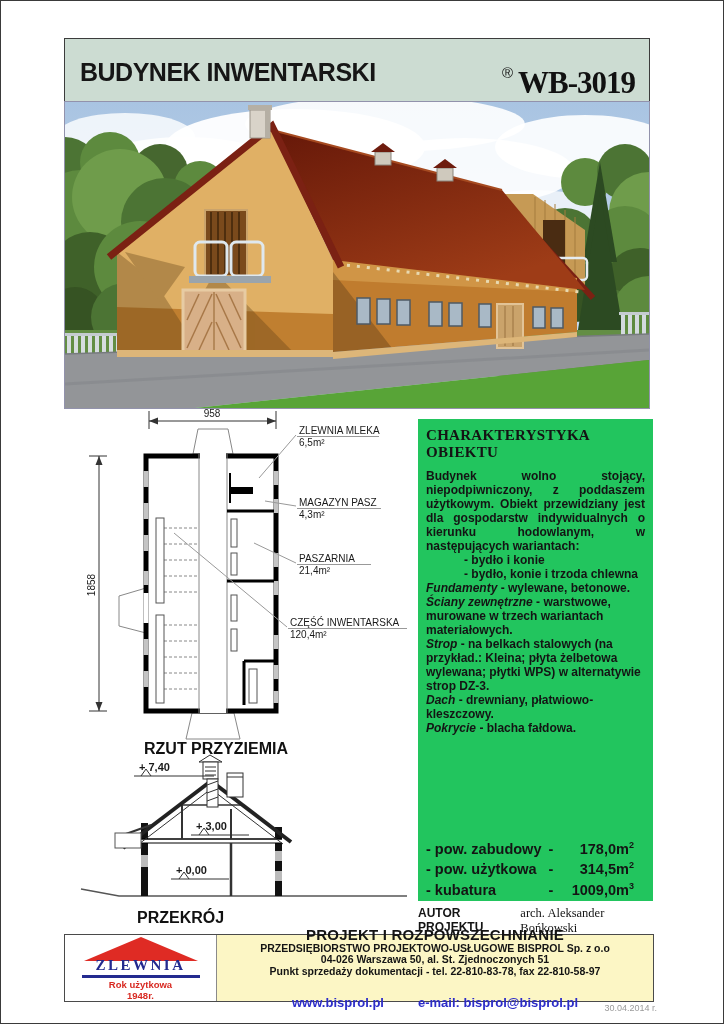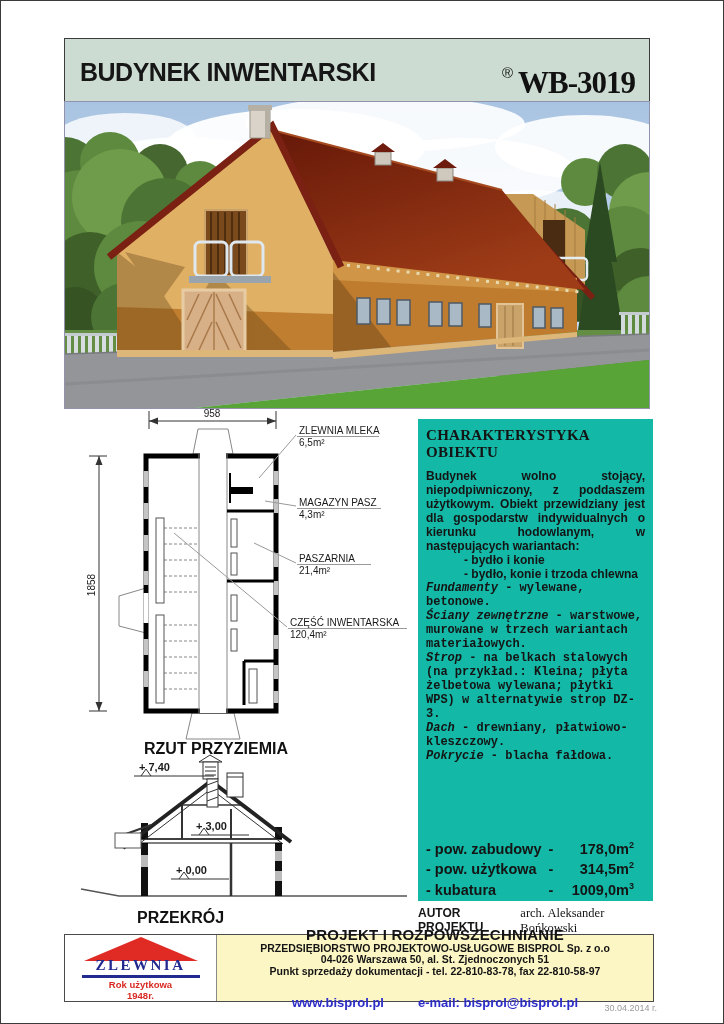--- a/index.html
+++ b/index.html
@@ -21,26 +21,26 @@
   
   .plan-wrap { position:absolute; left:58px; top:402px; width:362px; height:354px; }
   .section-wrap { position:absolute; left:78px; top:752px; width:330px; height:174px; }
   svg text { font-family:"Liberation Sans","DejaVu Sans",sans-serif; }
   .plabel { font-size:10px; fill:#1a1a1a; }
   .dimtxt { font-size:10px; fill:#1a1a1a; }
   .captiontxt { font-size:16px; font-weight:bold; fill:#111; }
   .lveltxt { font-size:11px; font-weight:bold; fill:#1a1a1a; }
 
   
-  .panel { position:absolute; left:417px; top:418px; width:235px; height:482px; background:#14b8a6; padding:8px 8px 4px 8px; }
+  .panel { position:absolute; left:417px; top:418px; width:235px; height:482px; background:#22c55e; padding:8px 8px 4px 8px; }
   .panel-heading { font-family:"Liberation Serif","DejaVu Serif",serif; font-weight:bold; font-size:15px; color:#141414; letter-spacing:0.3px; margin-bottom:8px; }
   .panel-body { font-size:12px; line-height:14px; font-weight:bold; color:#141414; text-align:justify; }
   .variant { font-size:12px; line-height:14px; font-weight:bold; color:#141414; padding-left:38px; }
   .konstr-heading { font-size:14px; font-weight:bold; color:#141414; margin-top:50px; margin-bottom:14px; }
-  .konstr-item { font-size:12px; line-height:14px; font-weight:bold; color:#141414;font-family:Liberation Mono, monospace; }
+  .konstr-item { font-size:12px; line-height:14px; font-weight:bold; color:#141414; }
   .konstr-item .term { font-style:italic; }
   .stats { position:absolute; left:8px; right:8px; bottom:3px; }
   .stats-row { display:grid; grid-template-columns:118px 14px 58px 22px; align-items:baseline;
                font-size:14.5px; line-height:16.5px; font-weight:bold; color:#141414; }
   .stats-dash { text-align:center; }
   .stats-value { text-align:right; }
   .stats-unit { }
   .stats-unit sup { font-size:9px; }
 
   

